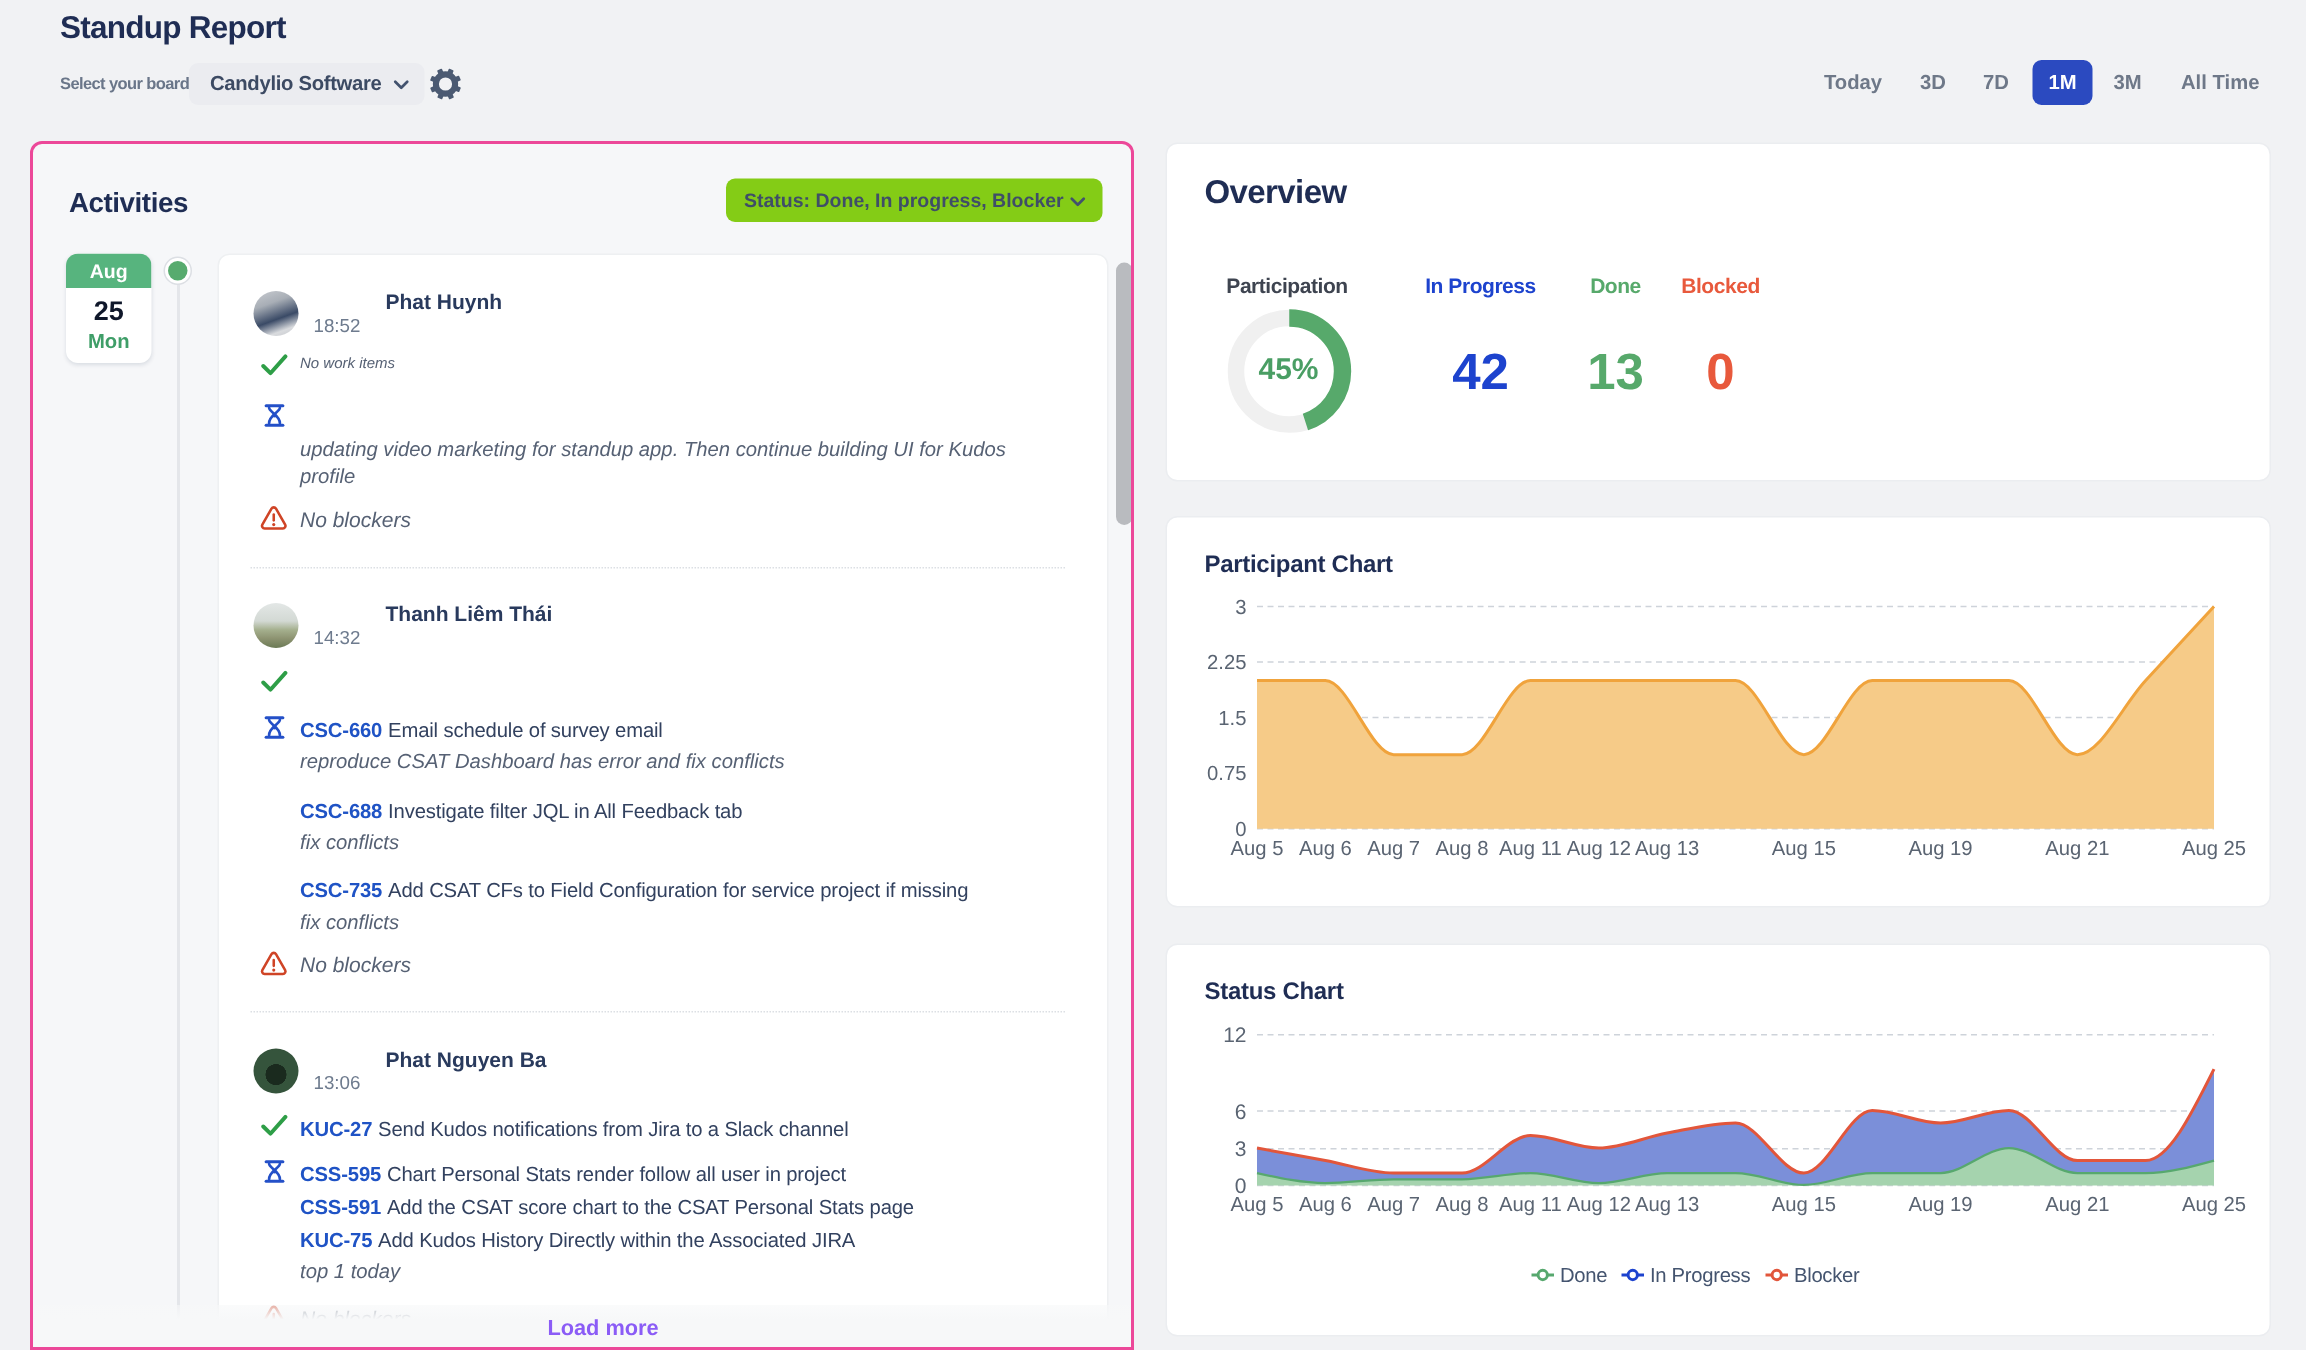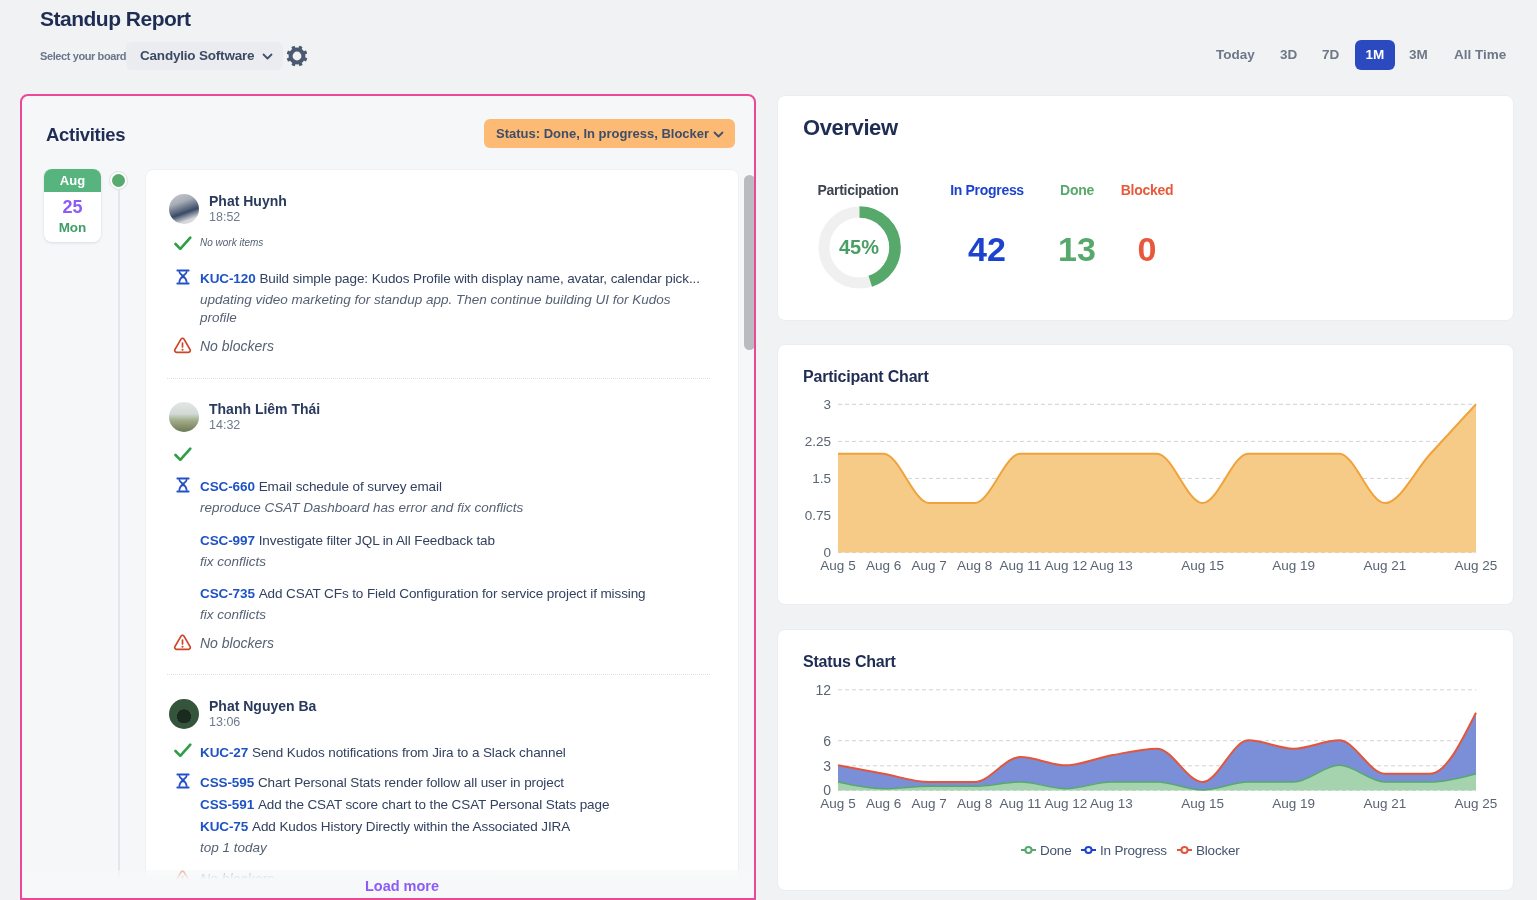--- a/index.html
+++ b/index.html
@@ -3,21 +3,21 @@
 <meta charset="utf-8">
 <style>
 * { margin:0; padding:0; box-sizing:border-box; }
 html,body { width:1537px; height:900px; overflow:hidden; }
 body { background:#f1f2f4; font-family:"Liberation Sans", sans-serif; position:relative; color:#22304f; }
 .abs { position:absolute; }
 .card { position:absolute; background:#fff; border-radius:8px; border:1px solid #ebedf0; }
 .navy { color:#1f2d54; }
 .link { color:#1f53c5; font-weight:bold; letter-spacing:-0.1px; }
 .it { font-style:italic; color:#566174; }
-.name { font-weight:bold; font-size:14px; color:#293a5d; }
+.name { font-weight:bold; font-size:14px; color:#293a5d;margin-left:48px; }
 .time { font-size:12.5px; color:#6e7b8e; }
 .itemtext { font-size:13.5px; color:#32415f; letter-spacing:-0.1px; }
 .divider { position:absolute; border-top:1px dotted #dcdfe4; }
 </style>
 </head>
 <body>
 
 <div class="abs navy" style="left:40px; top:7px; font-size:21px; font-weight:bold; letter-spacing:-0.5px;">Standup Report</div>
 <div class="abs" style="left:40px; top:50px; font-size:11px; font-weight:bold; color:#6a7689; letter-spacing:-0.4px; white-space:nowrap;">Select your board</div>
 <div class="abs" style="left:126px; top:42px; width:157px; height:28px; background:#ebecf0; border-radius:6px; font-size:13.5px; font-weight:bold; color:#3c4a63; line-height:28px; padding-left:14px; white-space:nowrap; letter-spacing:-0.2px;">Candylio Software
@@ -47,33 +47,33 @@
   <span class="abs" style="left:21px; top:7px;">Today</span>
   <span class="abs" style="left:85px; top:7px;">3D</span>
   <span class="abs" style="left:127px; top:7px;">7D</span>
   <span class="abs" style="left:160px; top:0; width:40px; height:30px; background:#2b4ac0; border-radius:6px; color:#fff; text-align:center; line-height:30px;">1M</span>
   <span class="abs" style="left:214px; top:7px;">3M</span>
   <span class="abs" style="left:259px; top:7px;">All Time</span>
 </div>
 
 <div class="abs" style="left:20px; top:94px; width:736px; height:806px; background:#f6f7f9; border:2px solid #ec4899; border-radius:8px 8px 0 0; overflow:hidden;">
   <div class="abs navy" style="left:24px; top:28px; font-size:18.5px; font-weight:bold; letter-spacing:-0.3px;">Activities</div>
-  <div class="abs" style="left:462px; top:23px; width:251px; height:29px; background:#fdba74; border-radius:6px; font-size:13px; font-weight:bold; color:#3f4e68; line-height:29px; padding-left:12px; white-space:nowrap;">Status: Done, In progress, Blocker
+  <div class="abs" style="left:462px; top:23px; width:251px; height:29px; background:#84cc16; border-radius:6px; font-size:13px; font-weight:bold; color:#3f4e68; line-height:29px; padding-left:12px; white-space:nowrap;">Status: Done, In progress, Blocker
     <svg class="abs" style="right:11px; top:10px;" width="11" height="11" viewBox="0 0 11 11">
         <path d="M1.5 3.5 L5.5 7.5 L9.5 3.5" fill="none" stroke="#42526e" stroke-width="1.8" stroke-linecap="round" stroke-linejoin="round"></path>
       </svg>
   </div>
 
   <div class="abs" style="left:96px; top:85px; width:2px; height:721px; background:#e4e6ea;"></div>
   <div class="abs" style="left:87px; top:75px; width:19px; height:19px; border-radius:50%; background:#fff; border:1px solid #dcdfe4;"></div>
   <div class="abs" style="left:90px; top:78px; width:13px; height:13px; border-radius:50%; background:#57ab6e;"></div>
 
   <div class="abs" style="left:22px; top:73px; width:57px; height:73px; background:#fff; border-radius:8px; box-shadow:0 1px 3px rgba(9,30,66,0.12); overflow:hidden; text-align:center;">
     <div style="height:23px; background:#57b47e; color:#fff; font-size:13px; font-weight:bold; line-height:23px;">Aug</div>
-    <div style="font-size:18px; font-weight:bold; color:#8b5cf6; margin-top:5px;">25</div>
+    <div style="font-size:18px; font-weight:bold; color:#0f172a; margin-top:5px;">25</div>
     <div style="font-size:13.5px; font-weight:bold; color:#3f9e68; margin-top:2px;">Mon</div>
   </div>
 
   <div class="abs" style="left:123px; top:73px; width:594px; height:733px; background:#fff; border-radius:8px; border:1px solid #eef0f2;"></div>
 
   <div class="abs" style="left:722px; top:79px; width:11px; height:175px; background:#b9bbbf; border-radius:6px;"></div>
 
   <div id="entries" class="abs" style="left:0; top:0; width:736px; height:806px; font-size:14px;">
   <div class="abs" style="left:147px; top:98px; width:30px; height:30px; border-radius:50%; background:linear-gradient(160deg,#c9ccd1 0%,#a8aeb6 30%,#3a4a66 60%,#d9dbde 82%,#c3c6cb 100%);"></div>
   <div class="abs name" style="left:187px; top:97px;">Phat Huynh</div>
@@ -84,21 +84,20 @@
   <div class="abs it" style="left:178px; top:141px; font-size:10px;">No work items</div>
   <svg class="abs" style="left:154px; top:173px;" width="14" height="16" viewBox="0 0 14 16">
         <g stroke="#2450c8" fill="none" stroke-linecap="round">
           <path d="M1.4 1.5 H12.6" stroke-width="2"></path>
           <path d="M1.4 14.5 H12.6" stroke-width="2"></path>
           <path d="M3.4 2.9 C3.4 5.7 10.6 7.7 10.6 13.1" stroke-width="1.8"></path>
           <path d="M10.6 2.9 C10.6 5.7 3.4 7.7 3.4 13.1" stroke-width="1.8"></path>
         </g>
         <circle cx="7" cy="8" r="1.4" fill="#2450c8"></circle>
       </svg>
-  <div class="abs " style="left:178px; top:174px;"><span class="link" style="font-size:13.5px;">KUC-120</span> <span class="itemtext">Build simple page: Kudos Profile with display name, avatar, calendar pick...</span></div>
   <div class="abs it" style="left:178px; top:196px; font-size:13.5px;">updating video marketing for standup app. Then continue building UI for Kudos</div>
   <div class="abs it" style="left:178px; top:214px; font-size:13.5px;">profile</div>
   <svg class="abs" style="left:151px; top:241px;" width="19" height="17" viewBox="0 0 19 17">
         <path d="M8 2.1 a1.75 1.75 0 0 1 3 0 l6.1 10.6 a1.75 1.75 0 0 1 -1.5 2.6 H3.4 a1.75 1.75 0 0 1 -1.5 -2.6 Z" fill="none" stroke="#cf4426" stroke-width="1.7" stroke-linejoin="round"></path>
         <line x1="9.5" y1="6" x2="9.5" y2="9.9" stroke="#cf4426" stroke-width="1.7" stroke-linecap="round"></line>
         <circle cx="9.5" cy="12.7" r="1.05" fill="#cf4426"></circle>
       </svg>
   <div class="abs it" style="left:178px; top:242px; font-size:14px;">No blockers</div>
   <div class="divider" style="left:145px; top:282px; width:543px;"></div>
   <div class="abs" style="left:147px; top:306px; width:30px; height:30px; border-radius:50%; background:linear-gradient(180deg,#e3e7e6 0%,#d3d9d4 40%,#a4af8d 60%,#8e9472 78%,#6b7a55 100%);"></div>
@@ -111,21 +110,21 @@
         <g stroke="#2450c8" fill="none" stroke-linecap="round">
           <path d="M1.4 1.5 H12.6" stroke-width="2"></path>
           <path d="M1.4 14.5 H12.6" stroke-width="2"></path>
           <path d="M3.4 2.9 C3.4 5.7 10.6 7.7 10.6 13.1" stroke-width="1.8"></path>
           <path d="M10.6 2.9 C10.6 5.7 3.4 7.7 3.4 13.1" stroke-width="1.8"></path>
         </g>
         <circle cx="7" cy="8" r="1.4" fill="#2450c8"></circle>
       </svg>
   <div class="abs " style="left:178px; top:382px;"><span class="link" style="font-size:13.5px;">CSC-660</span> <span class="itemtext">Email schedule of survey email</span></div>
   <div class="abs it" style="left:178px; top:404px; font-size:13.5px;">reproduce CSAT Dashboard has error and fix conflicts</div>
-  <div class="abs " style="left:178px; top:436px;"><span class="link" style="font-size:13.5px;">CSC-997</span> <span class="itemtext">Investigate filter JQL in All Feedback tab</span></div>
+  <div class="abs " style="left:178px; top:436px;"><span class="link" style="font-size:13.5px;">CSC-688</span> <span class="itemtext">Investigate filter JQL in All Feedback tab</span></div>
   <div class="abs it" style="left:178px; top:458px; font-size:13.5px;">fix conflicts</div>
   <div class="abs " style="left:178px; top:489px;"><span class="link" style="font-size:13.5px;">CSC-735</span> <span class="itemtext">Add CSAT CFs to Field Configuration for service project if missing</span></div>
   <div class="abs it" style="left:178px; top:511px; font-size:13.5px;">fix conflicts</div>
   <svg class="abs" style="left:151px; top:538px;" width="19" height="17" viewBox="0 0 19 17">
         <path d="M8 2.1 a1.75 1.75 0 0 1 3 0 l6.1 10.6 a1.75 1.75 0 0 1 -1.5 2.6 H3.4 a1.75 1.75 0 0 1 -1.5 -2.6 Z" fill="none" stroke="#cf4426" stroke-width="1.7" stroke-linejoin="round"></path>
         <line x1="9.5" y1="6" x2="9.5" y2="9.9" stroke="#cf4426" stroke-width="1.7" stroke-linecap="round"></line>
         <circle cx="9.5" cy="12.7" r="1.05" fill="#cf4426"></circle>
       </svg>
   <div class="abs it" style="left:178px; top:539px; font-size:14px;">No blockers</div>
   <div class="divider" style="left:145px; top:578px; width:543px;"></div>

